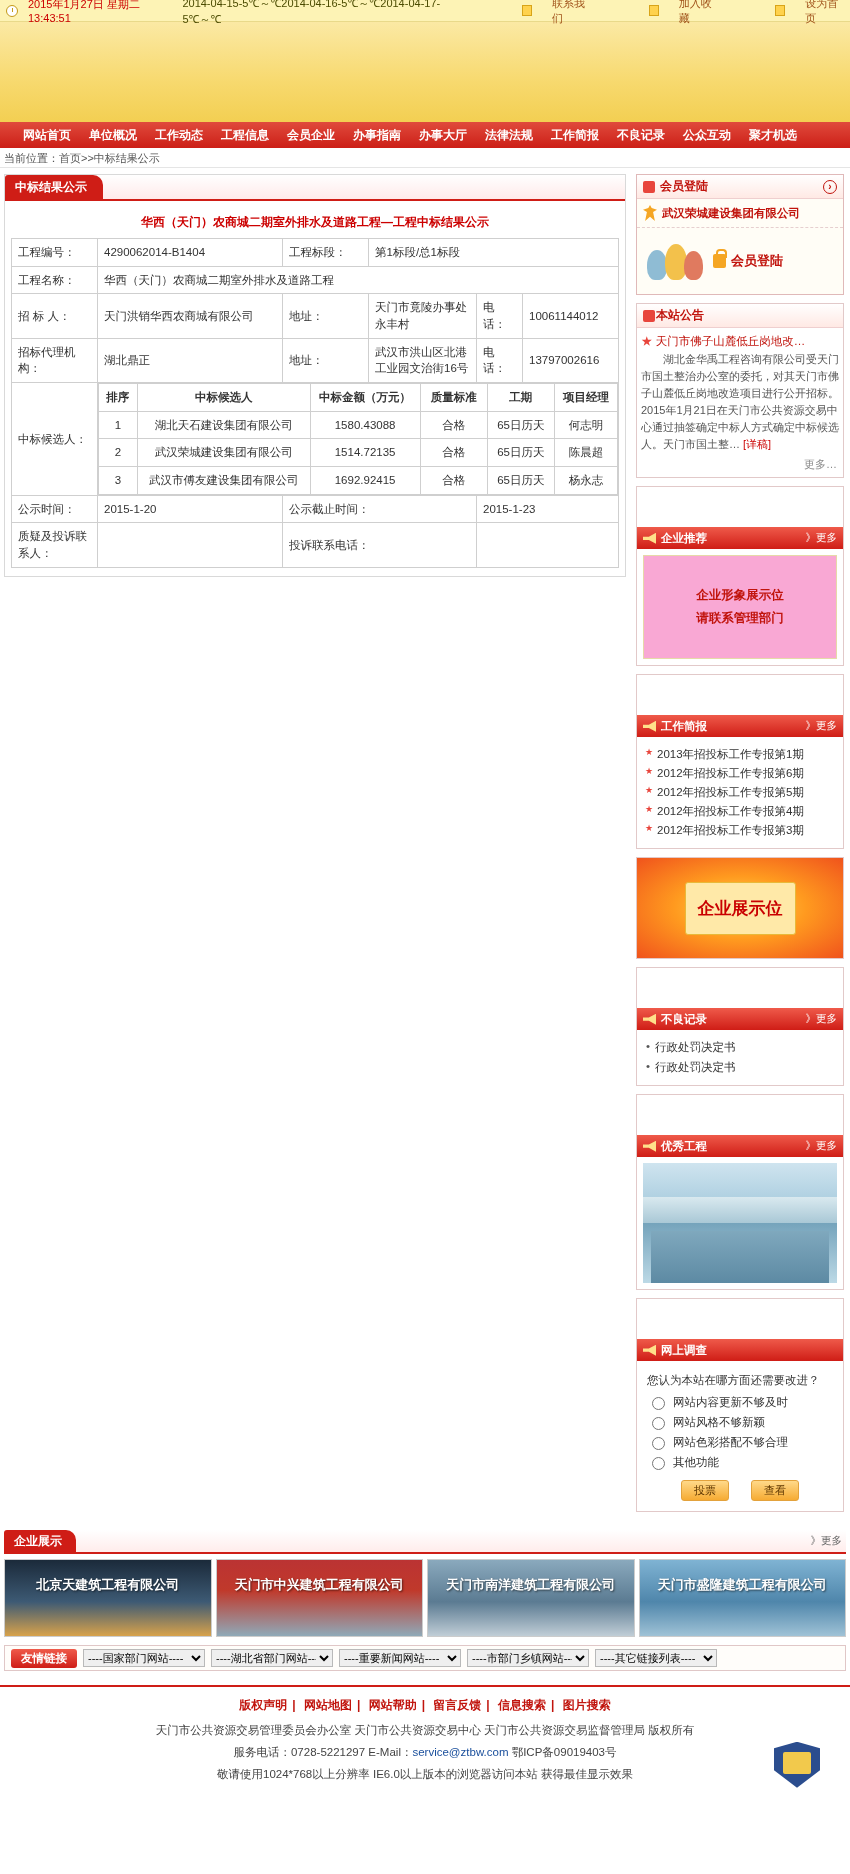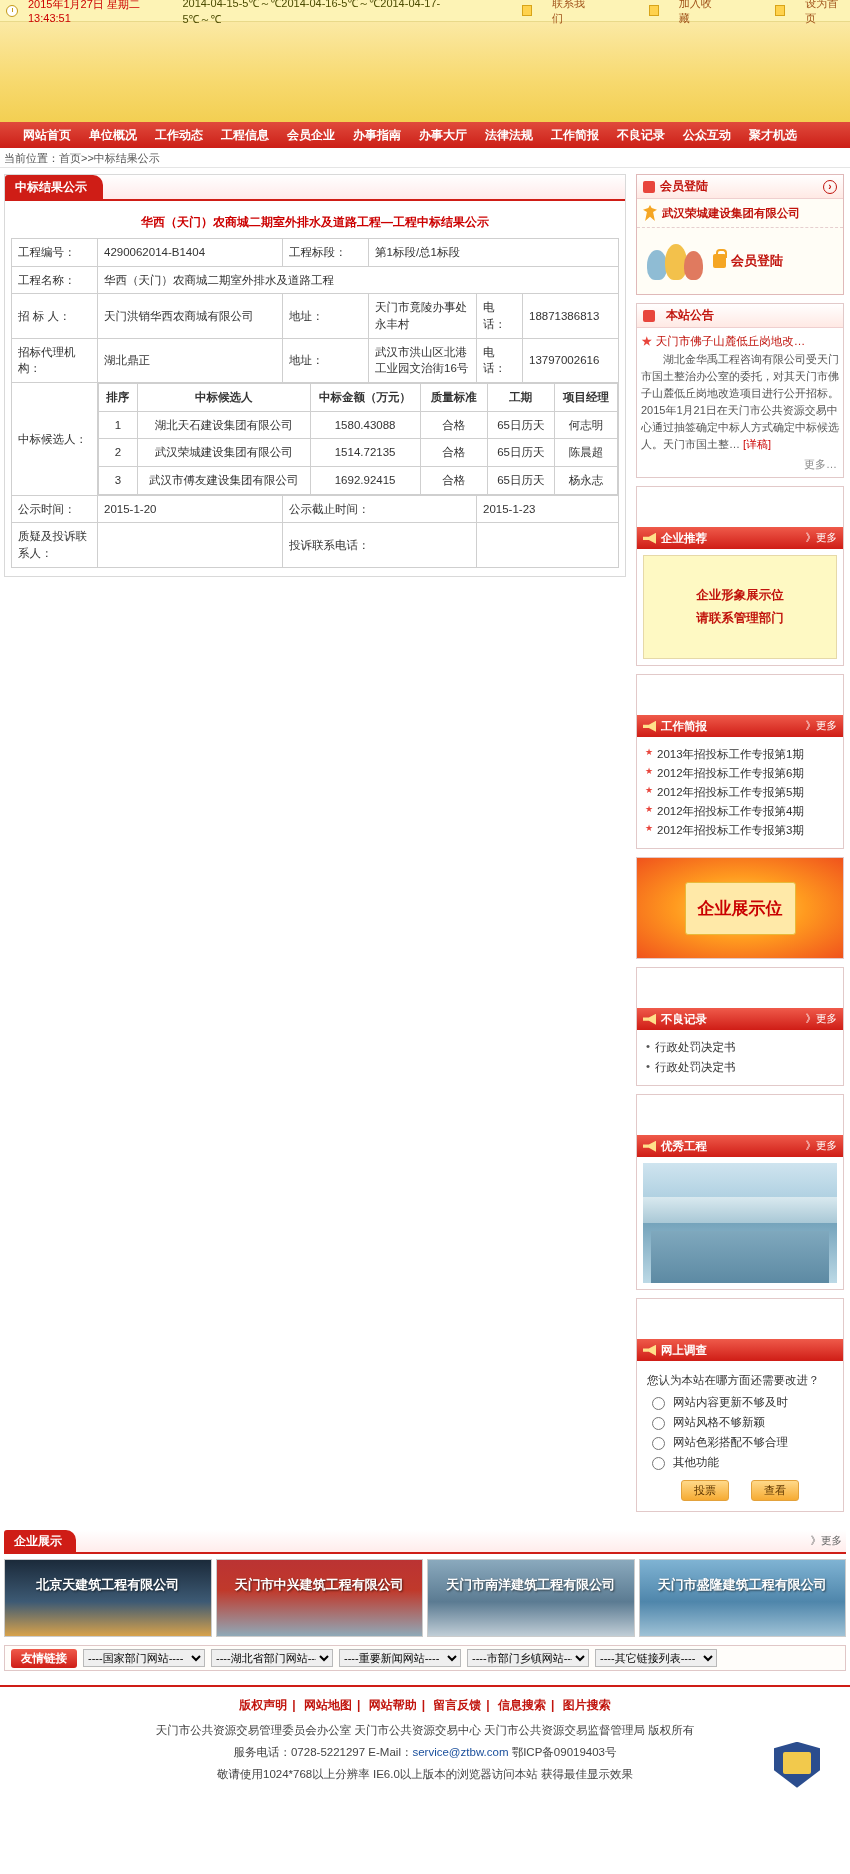--- a/index.html
+++ b/index.html
@@ -205,40 +205,40 @@
   .lock-ic {
     width: 13px; height: 14px; background: #f5a623; border-radius: 2px;
     position: relative; flex: none;
   }
   .lock-ic::before {
     content: ""; position: absolute; left: 3px; top: -5px;
     width: 7px; height: 7px; border: 2px solid #f5a623; border-bottom: 0;
     border-radius: 4px 4px 0 0;
   }
   .announce-hd {
-    height: 24px; display: flex; align-items: center; gap: 11px;
+    height: 24px; display: flex; align-items: center; gap: 1px;
     padding: 0 6px;
     background: linear-gradient(180deg,#fff 0%,#ffe9e4 100%);
     color: #c1140d; font-weight: bold;
     border-bottom: 1px solid #efcfcf;
   }
   .flag-ic { width: 12px; height: 12px; background: #e8453c; border-radius: 2px; flex: none; }
   .announce-title {
     color: #c1140d; padding: 6px 4px 2px; font-size: 11.5px;
   }
   .announce-title .star { color: #e8453c; }
   .announce-text {
     color: #555; line-height: 1.55; padding: 0 4px 4px; font-size: 11px; text-indent: 2em;
   }
   .announce-text a { color: #c00; text-decoration: none; }
   .more-right { text-align: right; padding: 0 6px 5px; color: #888; font-size: 11px; cursor: pointer; }
 
   .ad-box {
     border: 1px solid #e6d9a8;
-    background: #fef9c3;
+    background: #f9a8d4;
     height: 104px;
     display: flex; flex-direction: column;
     align-items: center; justify-content: center;
     color: #c1140d; font-weight: bold; font-size: 12.5px; line-height: 1.9;
   }
   ul.linklist { list-style: none; margin: 0; padding: 2px 2px; }
   ul.linklist li {
     font-size: 11.5px; line-height: 1.65; color: #333;
     padding-left: 12px; position: relative; cursor: pointer;
   }
@@ -419,21 +419,21 @@
               <tr>
                 <td class="lbl">工程名称：</td>
                 <td colspan="5">华西（天门）农商城二期室外排水及道路工程</td>
               </tr>
               <tr>
                 <td class="lbl">招 标 人：</td>
                 <td>天门洪销华西农商城有限公司</td>
                 <td style="width:46px">地址：</td>
                 <td style="width:108px">天门市竟陵办事处永丰村</td>
                 <td style="width:46px">电话：</td>
-                <td style="width:96px">18871386813</td>
+                <td style="width:96px">10061144012</td>
               </tr>
               <tr>
                 <td class="lbl">招标代理机构：</td>
                 <td>湖北鼎正</td>
                 <td>地址：</td>
                 <td>武汉市洪山区北港工业园文治街16号</td>
                 <td>电话：</td>
                 <td>13797002616</td>
               </tr>
               <tr>

